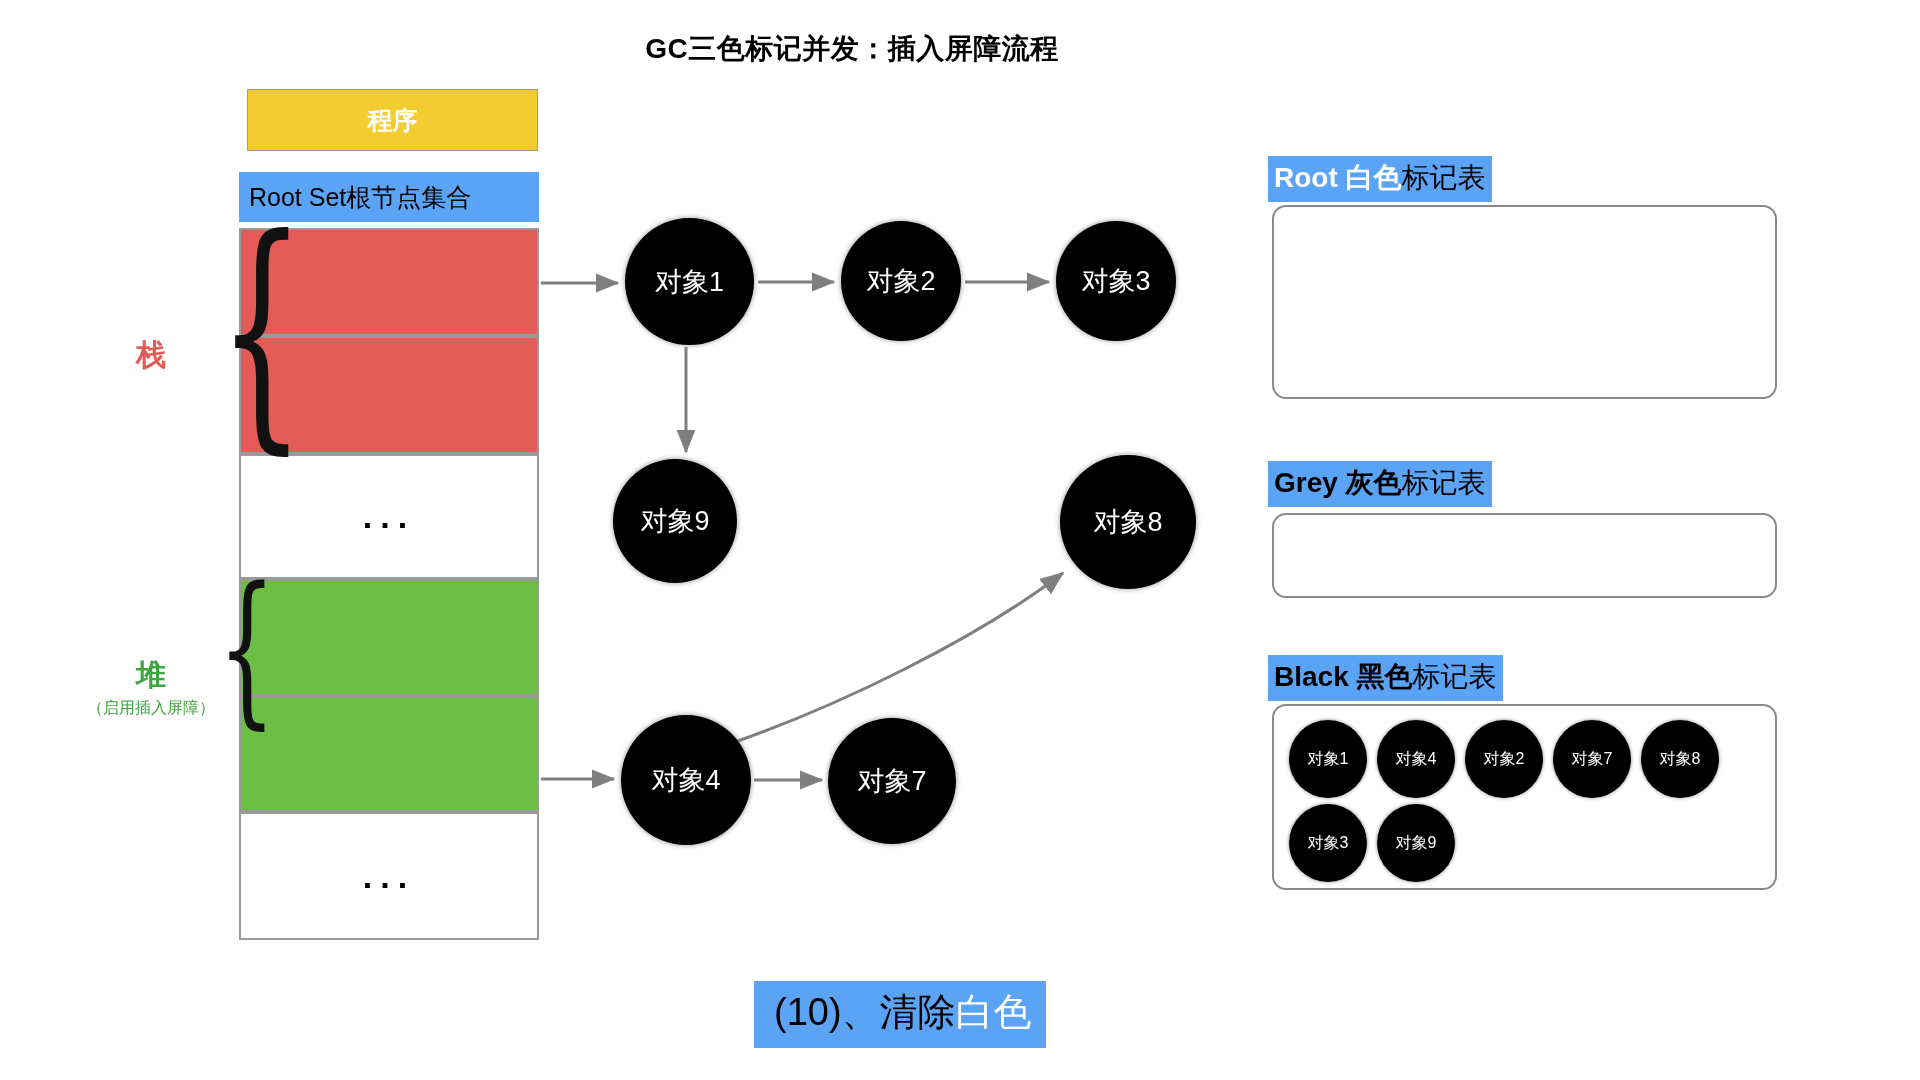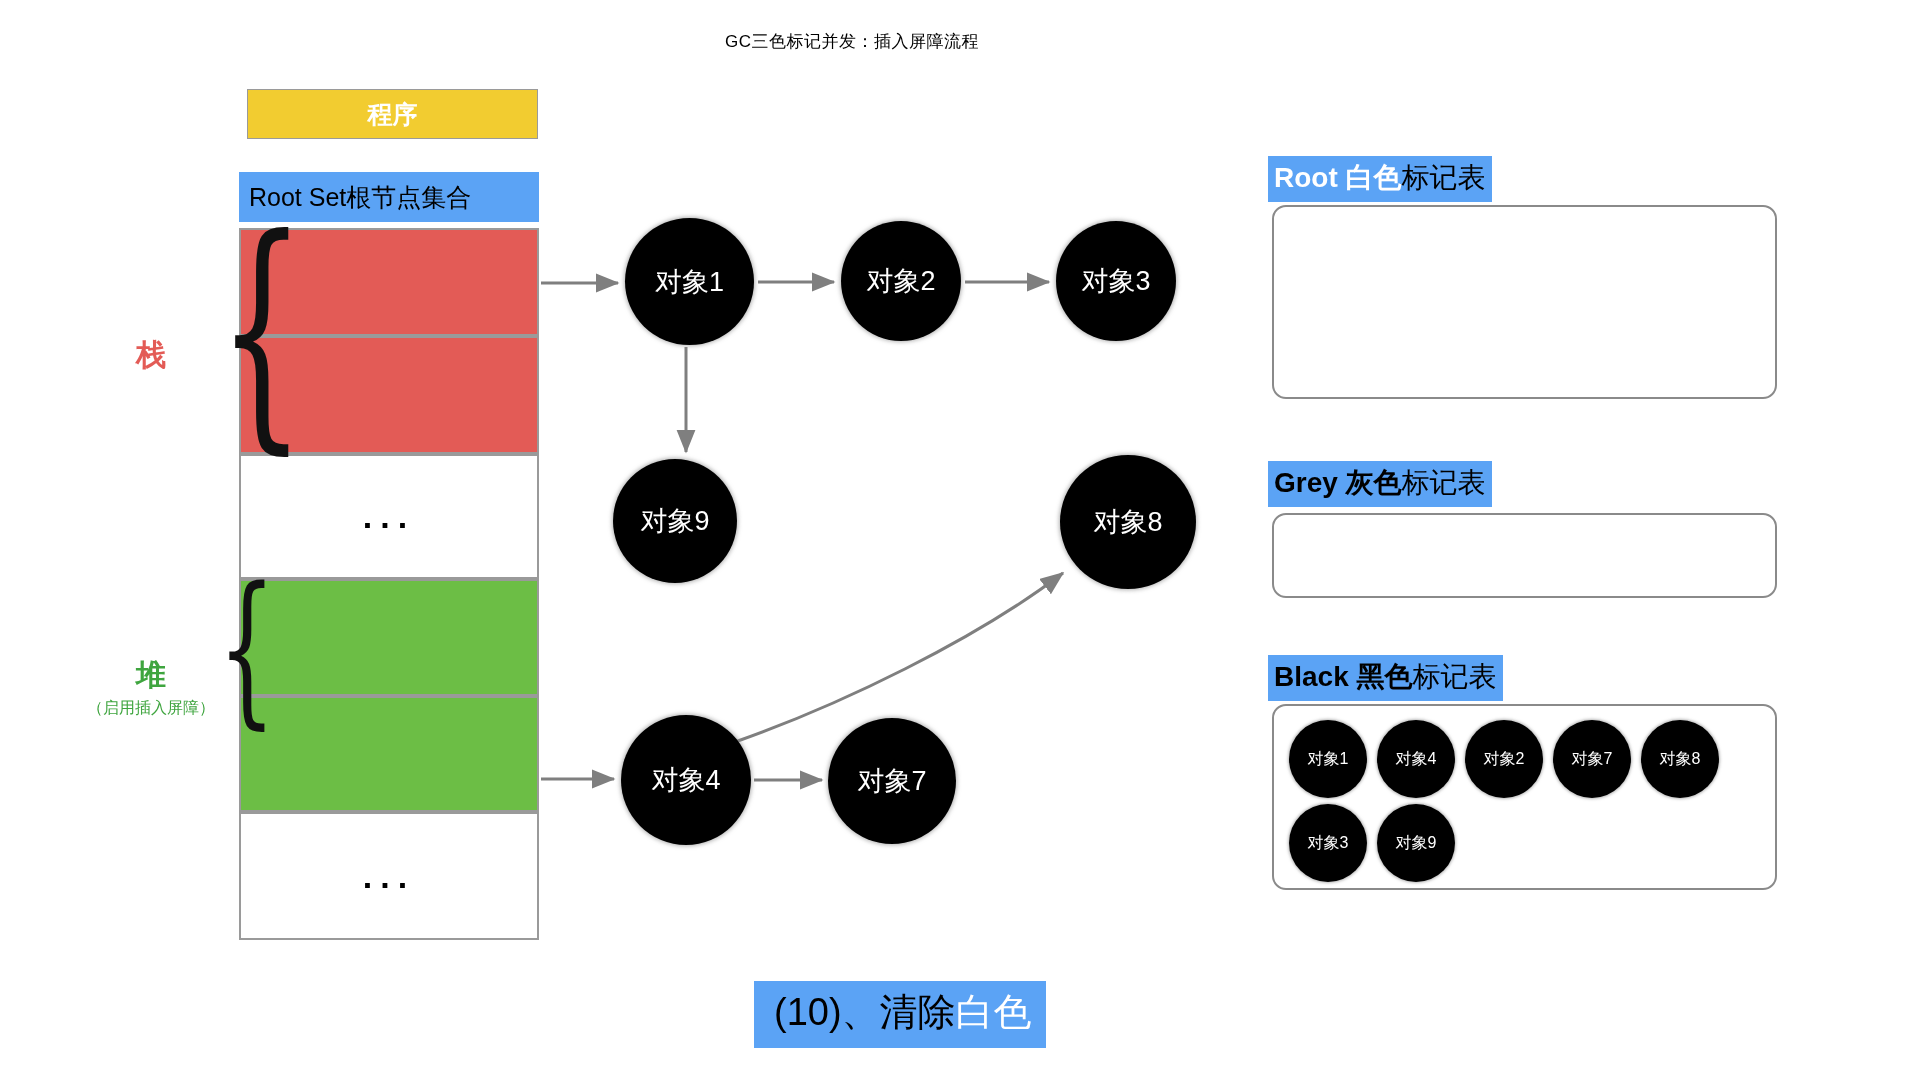--- a/index.html
+++ b/index.html
@@ -9,27 +9,27 @@
     font-family:"Liberation Sans","DejaVu Sans",sans-serif;
     position:relative;
     overflow:hidden;
   }
   .stage{position:absolute;left:0;top:0;width:1920px;height:1080px;}
 
   
   #title{
     position:absolute;left:0;top:30px;width:1704px;
     text-align:center;
-    font-size:17px;font-weight:normal;color:#000;
+    font-size:28px;font-weight:bold;color:#000;
     letter-spacing:0.5px;
   }
 
   
   #program-box{
-    position:absolute;left:247px;top:89px;width:291px;height:50px;
+    position:absolute;left:247px;top:89px;width:291px;height:62px;
     background:#F2CC30;border:1px solid #9a9a9a;
     display:flex;align-items:center;justify-content:center;
     color:#ffffff;font-size:25px;font-weight:bold;
     box-sizing:border-box;
   }
   #rootset-box{
     position:absolute;left:239px;top:172px;width:300px;height:50px;
     background:#5BA3F5;
     display:flex;align-items:center;
     color:#000000;font-size:25px;

